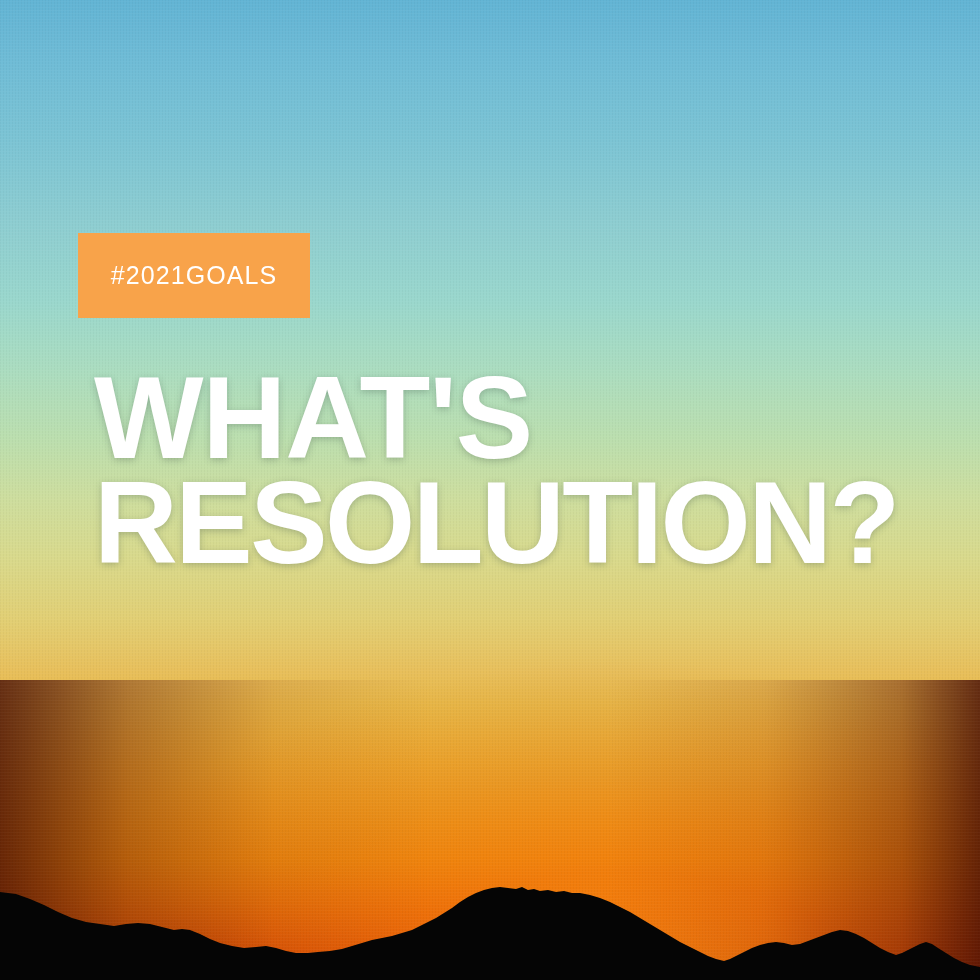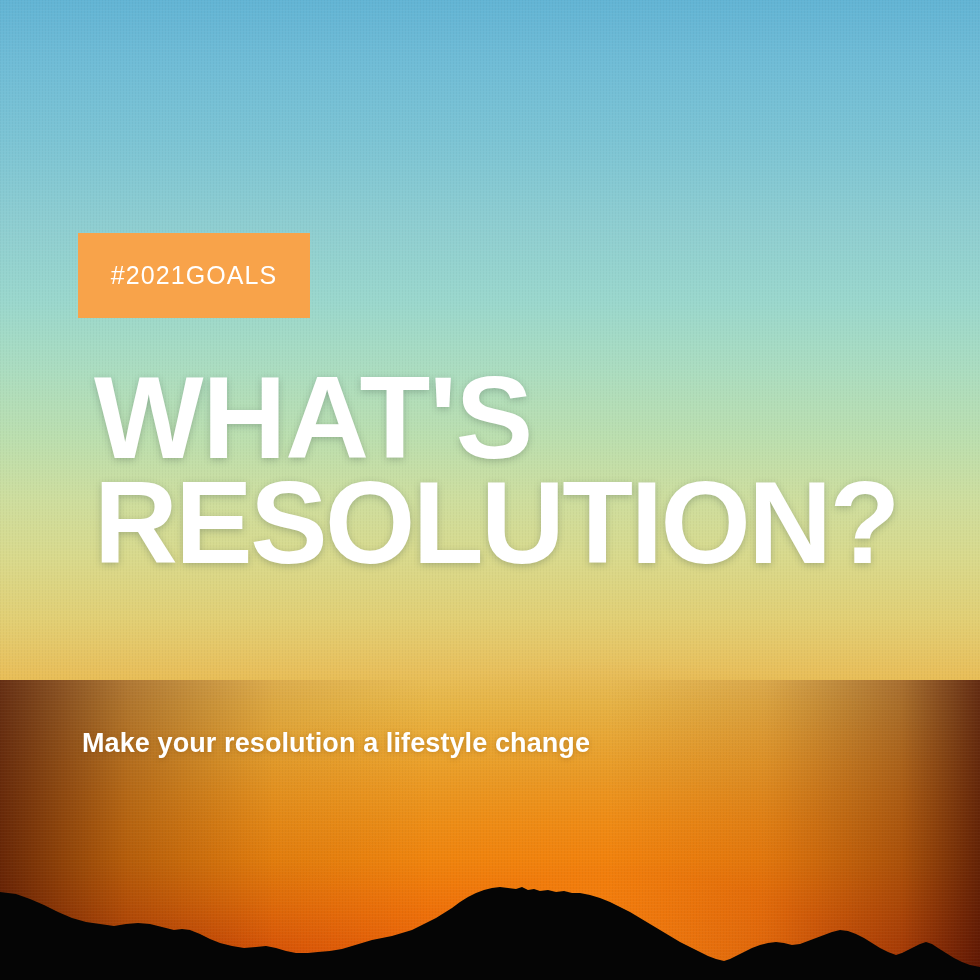--- a/index.html
+++ b/index.html
@@ -197,16 +197,15 @@
 
     <div class="badge">
       <span class="badge-text">#2021GOALS</span>
     </div>
 
     <h1 class="headline">
       <span class="line line-1">WHAT'S</span>
       <span class="line line-3">RESOLUTION?</span>
     </h1>
 
-    <p class="subtitle">Make your resolution a lifestyle change</p>
 
   </div>
 </div>
 
 </body></html>

